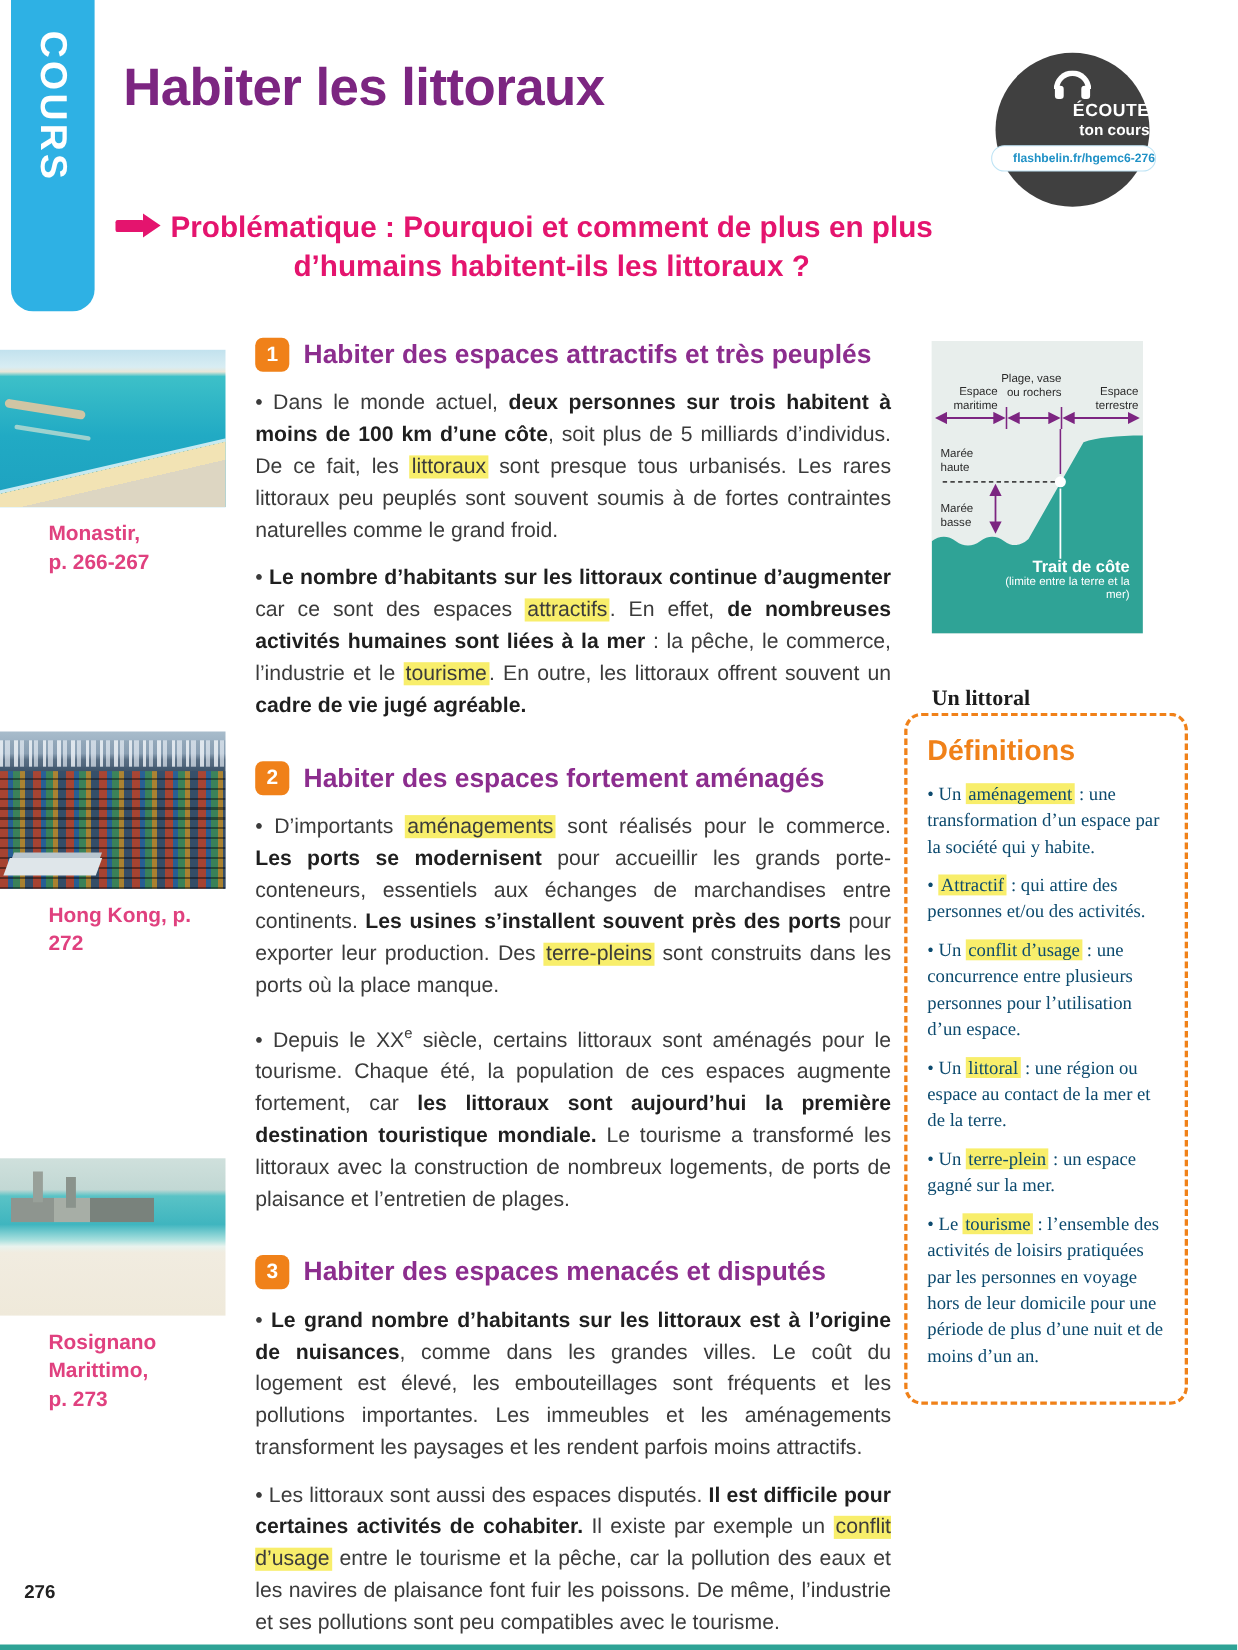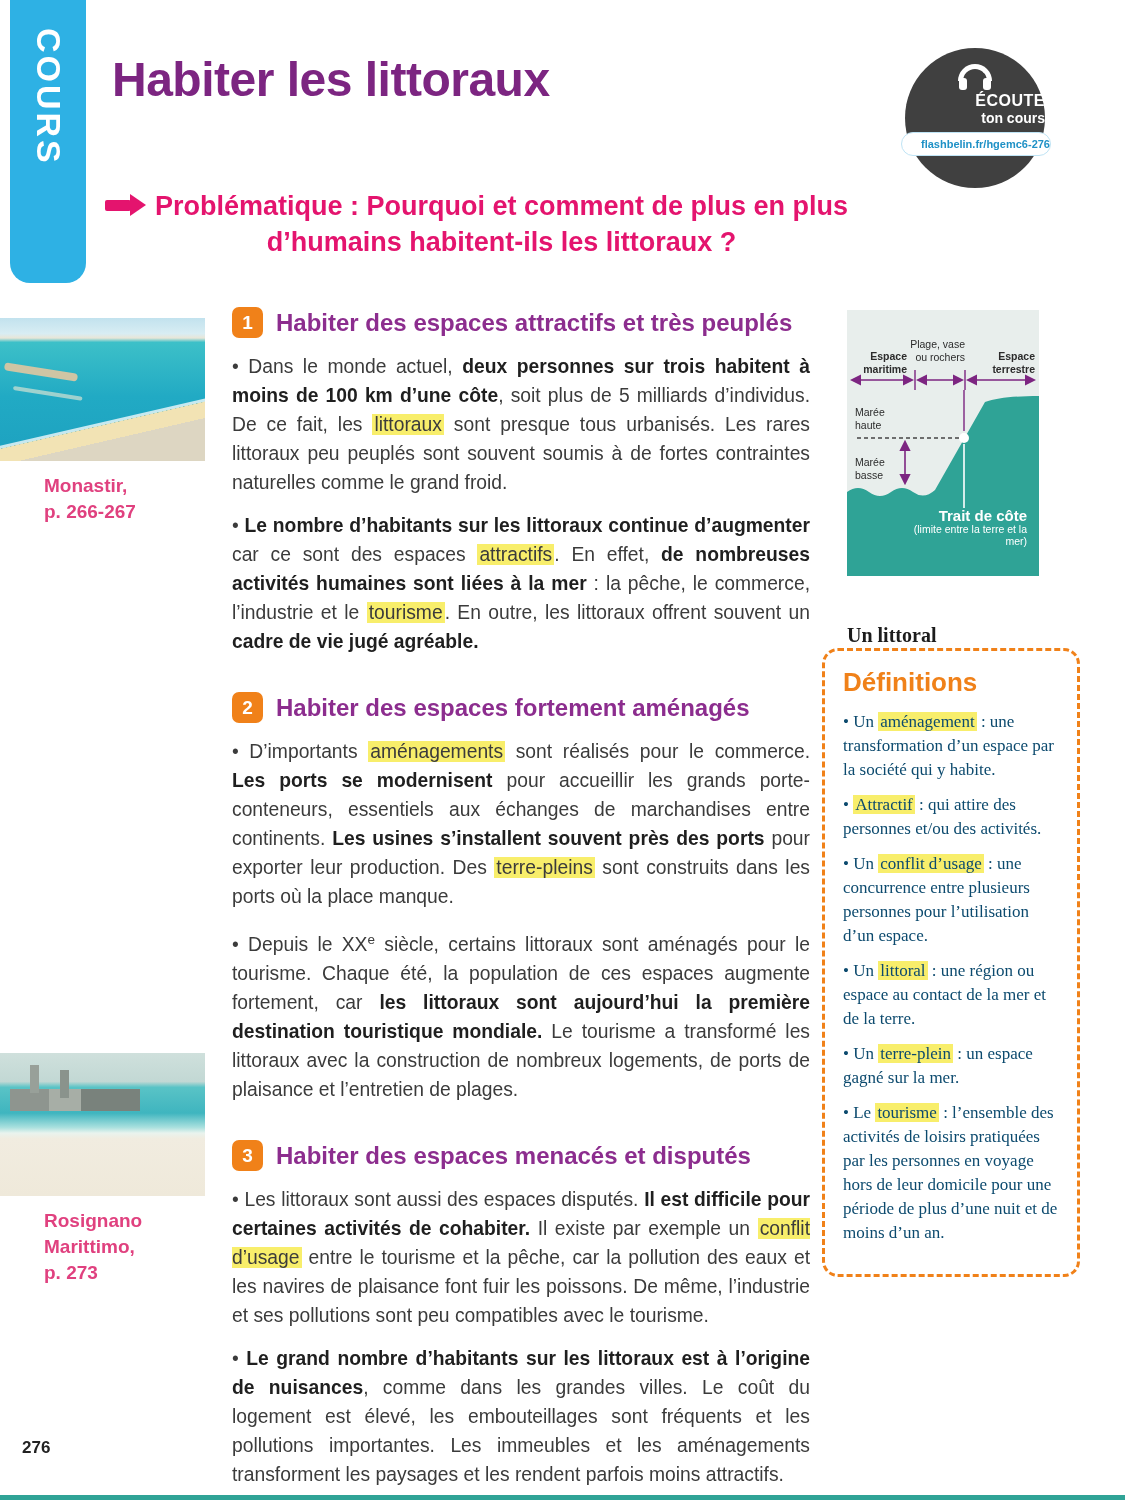--- a/index.html
+++ b/index.html
@@ -96,21 +96,21 @@
     color:#fff; font-weight:700; font-size:19px; display:flex; align-items:center; justify-content:center;}
   .section-title{ margin:0; font-size:24px; font-weight:700; color:#8c2d8e;}
   .para{ margin:14px 0 0 0; font-size:19.3px; line-height:29px; color:#3b3b3b; text-align:justify;}
   .para b{ color:#1f1f1f;}
   mark{ background:#f8ee6b; color:inherit; padding:0 2px;}
   sup{ font-size:70%;}
 
   
   .diagram{ position:absolute; left:847px; top:310px; width:192px; height:266px; background:#e8eeec;}
   .dg-label{ position:absolute; font-size:10.5px; line-height:12.5px; color:#2b2b2b; text-align:right;}
-  .dg-bold{ font-weight:700;}
+  .dg-bold{ font-weight:400;}
   .dg-maritime{ left:2px; top:40px; width:58px;}
   .dg-beach{ left:62px; top:28px; width:56px;}
   .dg-terrestre{ left:122px; top:40px; width:66px;}
   .dg-high{ left:8px; top:96px; width:44px; text-align:left;}
   .dg-low{ left:8px; top:146px; width:44px; text-align:left;}
   .dg-coast{ left:56px; top:200px; width:124px; color:#fff; font-size:10.5px;}
   .dg-coast .c1{ font-weight:700; font-size:15px;}
   .diagram-caption{ position:absolute; left:847px; top:624px; font-family:"Liberation Serif", serif;
     font-weight:700; font-size:20px; color:#1c1c1c;}
 
@@ -147,20 +147,26 @@
     <span class="arrow-icon"></span>
     <p class="problematique-text"><b class="pb-label">Problématique :</b> <span>Pourquoi et comment de plus en plus d’humains habitent-ils les littoraux ?</span></p>
   </div>
 
   <figure class="fig fig-1">
     <div class="photo photo-monastir"></div>
     <figcaption class="fig-caption">Monastir,
 p. 266-267</figcaption>
   </figure>
 
+  <figure class="fig fig-2">
+    <div class="photo photo-hk">
+      <div class="hk-ship"></div>
+    </div>
+    <figcaption class="fig-caption">Hong Kong, p. 272</figcaption>
+  </figure>
 
   <figure class="fig fig-3">
     <div class="photo photo-ros">
       <div class="ros-plant"></div>
     </div>
     <figcaption class="fig-caption">Rosignano
 Marittimo,
 p. 273</figcaption>
   </figure>
 
@@ -182,22 +188,22 @@
       </div>
       <p class="para">• D’importants <mark>aménagements</mark> sont réalisés pour le commerce. <b>Les ports se modernisent</b> pour accueillir les grands porte-conteneurs, essentiels aux échanges de marchandises entre continents. <b>Les usines s’installent souvent près des ports</b> pour exporter leur production. Des <mark>terre-pleins</mark> sont construits dans les ports où la place manque.</p>
       <p class="para">• Depuis le XX<sup>e</sup> siècle, certains littoraux sont aménagés pour le tourisme. Chaque été, la population de ces espaces augmente fortement, car <b>les littoraux sont aujourd’hui la première destination touristique mondiale.</b> Le tourisme a transformé les littoraux avec la construction de nombreux logements, de ports de plaisance et l’entretien de plages.</p>
     </section>
 
     <section class="section">
       <div class="section-head">
         <span class="section-num">3</span>
         <h2 class="section-title">Habiter des espaces menacés et disputés</h2>
       </div>
+      <p class="para">• <b>Le grand nombre d’habitants sur les littoraux est à l’origine de nuisances</b>, comme dans les grandes villes. Le coût du logement est élevé, les embouteillages sont fréquents et les pollutions importantes. Les immeubles et les aménagements transforment les paysages et les rendent parfois moins attractifs.</p>
       <p class="para">• Les littoraux sont aussi des espaces disputés. <b>Il est difficile pour certaines activités de cohabiter.</b> Il existe par exemple un <mark>conflit d’usage</mark> entre le tourisme et la pêche, car la pollution des eaux et les navires de plaisance font fuir les poissons. De même, l’industrie et ses pollutions sont peu compatibles avec le tourisme.</p>
-      <p class="para">• <b>Le grand nombre d’habitants sur les littoraux est à l’origine de nuisances</b>, comme dans les grandes villes. Le coût du logement est élevé, les embouteillages sont fréquents et les pollutions importantes. Les immeubles et les aménagements transforment les paysages et les rendent parfois moins attractifs.</p>
     </section>
 
   </div>
 
   <div class="diagram">
     <svg width="192" height="266" viewBox="0 0 192 266">
       <defs>
         <marker id="ah" markerWidth="7" markerHeight="7" refX="5" refY="3.5" orient="auto-start-reverse">
           <path d="M0,0 L7,3.5 L0,7 Z" fill="#7c2581"></path>
         </marker>

